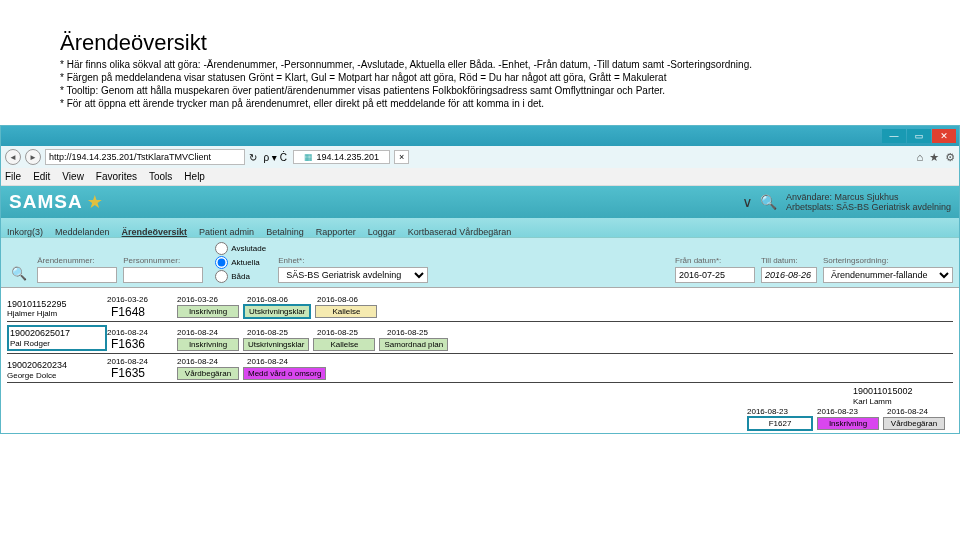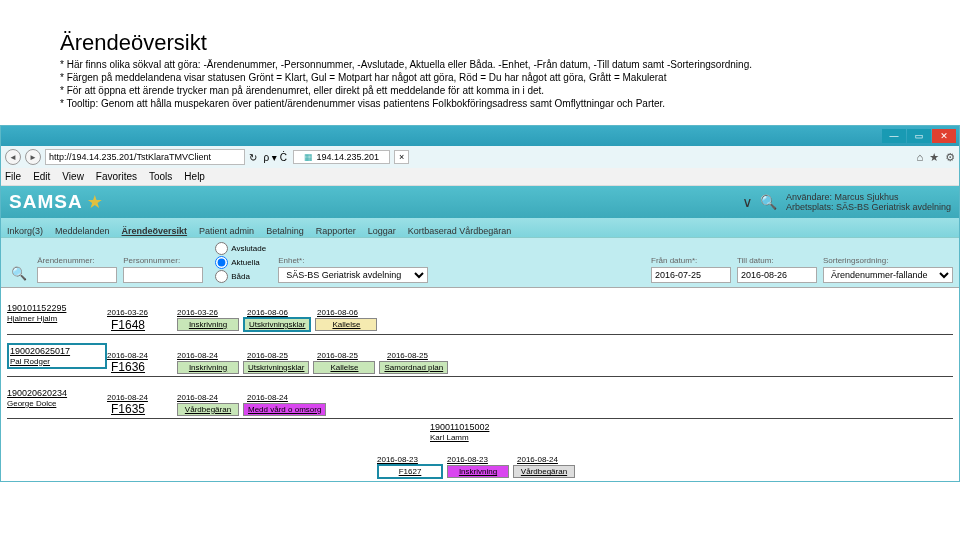--- a/index.html
+++ b/index.html
@@ -16,59 +16,59 @@
   .nav-btn { width: 16px; height: 16px; border-radius: 50%; border: 1px solid #999; background: #f5f5f5; display:flex;align-items:center;justify-content:center; font-size:8px; color:#555;}
   .addr-input { flex: 0 0 200px; height: 16px; border: 1px solid #bbb; font-size: 9px; padding: 0 3px; }
   .tab { border: 1px solid #bbb; background:#fff; padding: 1px 10px; font-size:9px; display:flex; align-items:center; gap:4px;}
   .addr-right { margin-left: auto; display:flex; gap:6px; font-size:11px; color:#555;}
   .menubar { height: 18px; background: #f2f2f2; display:flex; align-items:center; padding:0 4px; font-size:10px; gap:12px; border-bottom:1px solid #ddd;}
   .appheader { background: linear-gradient(#52bfce,#3ca9ba); height: 32px; display:flex; align-items:center; padding:0 8px; gap:4px;}
   .brand { color:#fff; font-size:19px; font-weight:bold; letter-spacing:1px; font-family:"Arial Narrow",Arial; }
   .star { color:#e0c040; font-size:18px; }
   .header-right { margin-left:auto; display:flex; align-items:center; gap:8px; color:#333; font-size:9px;}
   .header-info { display:flex; flex-direction:column; line-height:1.15; }
-  .mainmenu { height:20px; background: linear-gradient(#9be0e6,#7fd4dc); display:flex; align-items:flex-start; padding:8px 6px; gap:12px; font-size:9px; color:#333; border-bottom:1px solid #8cc;}
+  .mainmenu { height:20px; background: linear-gradient(#9be0e6,#7fd4dc); display:flex; align-items:flex-end; padding:0 6px; gap:12px; font-size:9px; color:#333; border-bottom:1px solid #8cc;}
   .mainmenu span.active { font-weight:bold; text-decoration:underline;}
   .filters { display:flex; background:#c0ecf0; padding:4px 6px; gap:6px; font-size:9px; align-items:flex-end; border-bottom:1px solid #aaa;}
   .filt-col { display:flex; flex-direction:column; gap:2px;}
   .filt-col label { color:#666; font-size:8px;}
   .filt-col input, .filt-col select { height:16px; border:1px solid #aaa; font-size:9px; padding:0 3px; background:#fff;}
   .search-icon { font-size:13px; padding:2px 4px;}
   .radio-col { display:flex; flex-direction:column; gap:1px; font-size:8px; padding:0 6px;}
   .radio-col label { display:flex; align-items:center; gap:3px;}
   .radio-col input { margin:0;}
   .grid { background:#fff; padding:4px 6px 0 6px; }
-  .case { display:flex; align-items:center; border-bottom:1px solid #444; padding:3px 0 2px 0;text-decoration:underline;}
+  .case { display:flex; align-items:flex-end; border-bottom:1px solid #444; padding:3px 0 2px 0;}
   .case:last-child { border-bottom:none;flex-direction:column;}
   .case-id { width:100px; font-size:8px; line-height:1.2;}
   .case-id .pnr { font-size:9px;}
   .case-id.boxed { border:2px solid #1a8aa5; padding:1px;}
   .steps { display:flex; flex-direction:column; gap:0;}
   .row-dates { display:flex; gap:4px; font-size:8px;}
-  .row-dates span { width:66px;margin-top:13px;}
+  .row-dates span { width:66px;}
   .row-tags { display:flex; gap:4px; align-items:center;}
   .fnum { width:66px; font-size:12px; padding-left:4px;}
   .tag { font-size:8px; padding:1px 4px; border:1px solid #888; text-align:center; min-width:62px;}
   .tag.boxed { border:2px solid #1a8aa5;}
   .green { background:#c8e6b8;}
   .yellow { background:#f5eab0;}
   .red { background:#d946ef;}
   .gray { background:#ddd;}
   .white { background:#fff;}
 </style>
 </head>
 <body>
 <div class="page">
 
 <h2 class="doc-title">Ärendeöversikt</h2>
 <div class="doc-text">
   <div>* Här finns olika sökval att göra: -Ärendenummer, -Personnummer, -Avslutade, Aktuella eller Båda. -Enhet, -Från datum, -Till datum samt -Sorteringsordning.</div>
   <div>* Färgen på meddelandena visar statusen Grönt = Klart, Gul = Motpart har något att göra, Röd = Du har något att göra, Grått = Makulerat</div>
+  <div>* Tooltip: Genom att hålla muspekaren över patient/ärendenummer visas patientens Folkbokföringsadress samt Omflyttningar och Parter.</div>
   <div>* För att öppna ett ärende trycker man på ärendenumret, eller direkt på ett meddelande för att komma in i det.</div>
-  <div>* Tooltip: Genom att hålla muspekaren över patient/ärendenummer visas patientens Folkbokföringsadress samt Omflyttningar och Parter.</div>
 </div>
 
 <div class="browser">
   <div class="titlebar">
     <button class="tb-min">—</button>
     <button class="tb-max">▭</button>
     <button class="tb-close">✕</button>
   </div>
   <div class="addrbar">
     <div class="nav-btn">◄</div>
@@ -138,21 +138,21 @@
     <div class="filt-col">
           <label>Enhet*:</label>
           <select style="width:150px;"><option>SÄS-BS Geriatrisk avdelning</option></select>
         </div>
     <div class="filt-col" style="margin-left:auto;">
           <label>Från datum*:</label>
           <input style="width: 80px;" value="2016-07-25">
         </div>
     <div class="filt-col">
           <label>Till datum:</label>
-          <input style="width: 80px;" value="2016-08-26">
+          <input style="width: 56px; font-style: italic;" value="2016-08-26">
         </div>
     <div class="filt-col">
           <label>Sorteringsordning:</label>
           <select style="width:130px;"><option>Ärendenummer-fallande</option></select>
         </div>
   </div>
 
   <div class="grid" id="grid">
         <div class="case">
           <div class="case-id">

